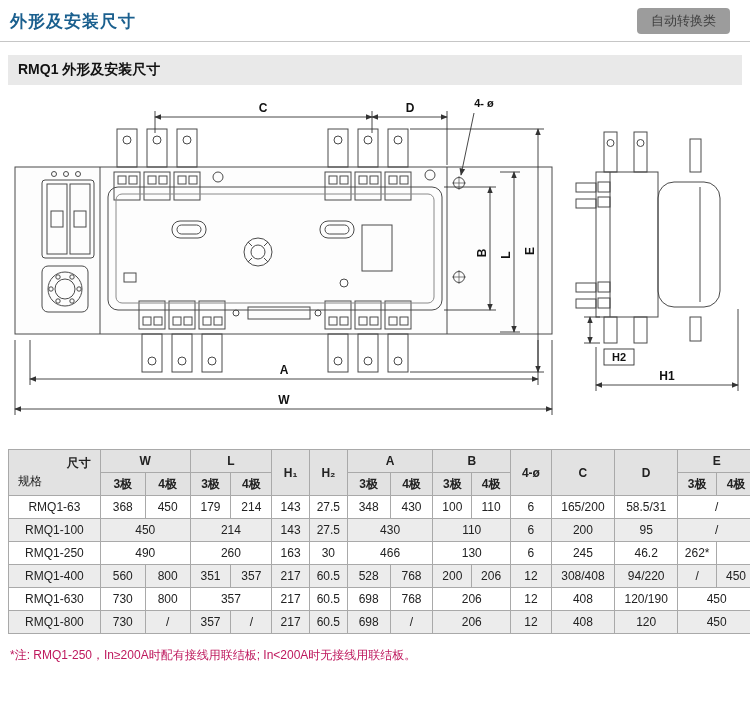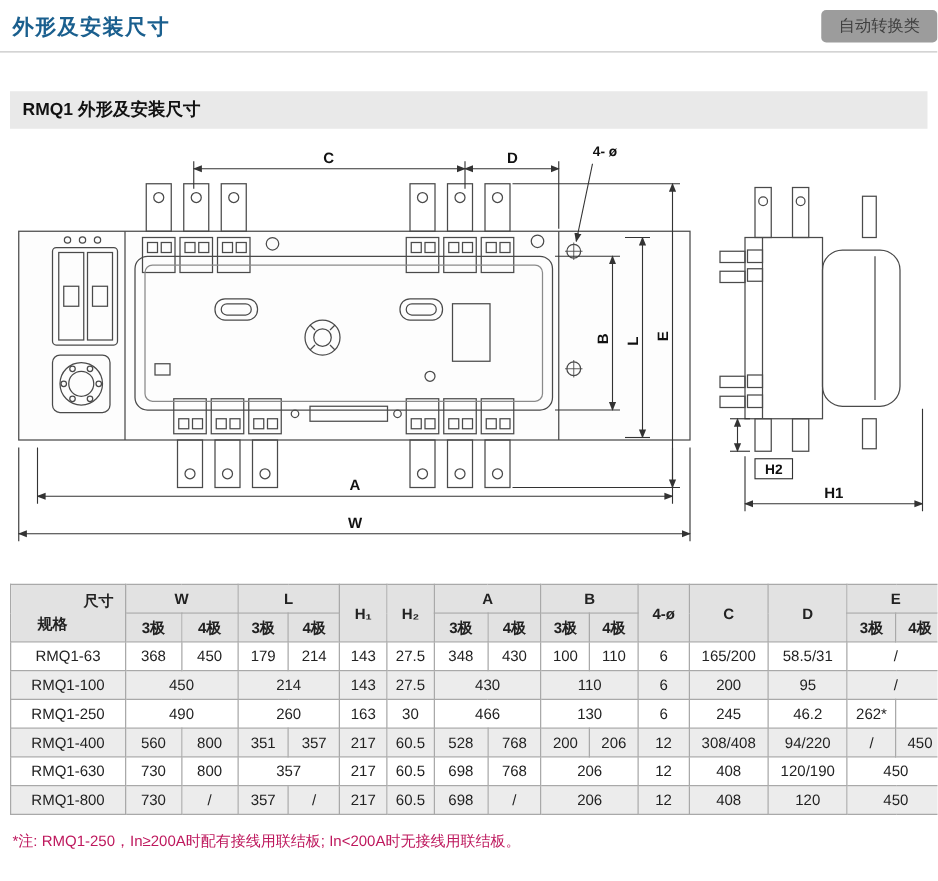--- a/index.html
+++ b/index.html
@@ -1,46 +1,46 @@
 <!DOCTYPE html>
 <html><head>
 <meta charset="utf-8">
 <style>
   * { margin:0; padding:0; box-sizing:border-box; }
   html,body { width:750px; height:705px; overflow:hidden; }
   body { background:#fff; font-family:"Liberation Sans", sans-serif; color:#222; }
   .page { width:750px; height:705px; background:#fff; position:relative; }
 
   .top-bar { display:flex; justify-content:space-between; align-items:center;
-             padding:8px 0 7px 10px; border-bottom:1px solid #c6c6c6; }
+             padding:8px 20px 7px 10px; border-bottom:1px solid #c6c6c6; }
   .page-title { color:#1a5f8e; font-size:17px; font-weight:bold; letter-spacing:1px; }
   .badge { background:#9c9c9c; color:#404040; font-size:13px; padding:4px 14px; border-radius:4px; }
 
-  .section-bar { margin:31px 8px 0 8px; background:#e9e9e9; padding:6px 10px;
+  .section-bar { margin:13px 8px 0 8px; background:#e9e9e9; padding:6px 10px;
                  font-size:14px; font-weight:bold; color:#111; }
 
   svg.drawing { display:block; margin-top:2px; }
   svg text { font-family:"Liberation Sans", sans-serif; font-weight:bold; font-size:12px;
              fill:#111; stroke:none; }
   svg text.small { font-size:11px; }
 
   table.dims { border-collapse:collapse; table-layout:fixed; width:748px;
                margin:4px 8px 0 8px; font-size:12px; }
   .dims th, .dims td { border:1px solid #a9a9a9; text-align:center; vertical-align:middle;
                        height:23px; padding:0 1px; overflow:hidden; }
   .dims thead th { background:#e2e2e2; font-weight:bold; }
   .dims tbody th.model { font-weight:normal; }
   .dims tbody tr.odd  { background:#ffffff; }
   .dims tbody tr.even { background:#ececec; }
   th.corner { position:relative; padding:0;
               background-color:#e2e2e2;
               background-image:linear-gradient(to bottom right,
                  transparent 49.4%, #a9a9a9 49.4%, #a9a9a9 50.6%, transparent 50.6%); }
   th.corner .tl { position:absolute; right:9px; top:5px; font-size:12px; font-weight:bold; }
-  th.corner .bl { position:absolute; left:21px; bottom:5px; font-size:12px; font-weight:bold; }
+  th.corner .bl { position:absolute; left:9px; bottom:5px; font-size:12px; font-weight:normal; }
 
   .footnote { margin:13px 10px 0 10px; font-size:12px; color:#be185d; }
 </style>
 </head>
 <body>
 
 <div class="page">
 
   <div class="top-bar">
     <div class="page-title">外形及安装尺寸</div>

